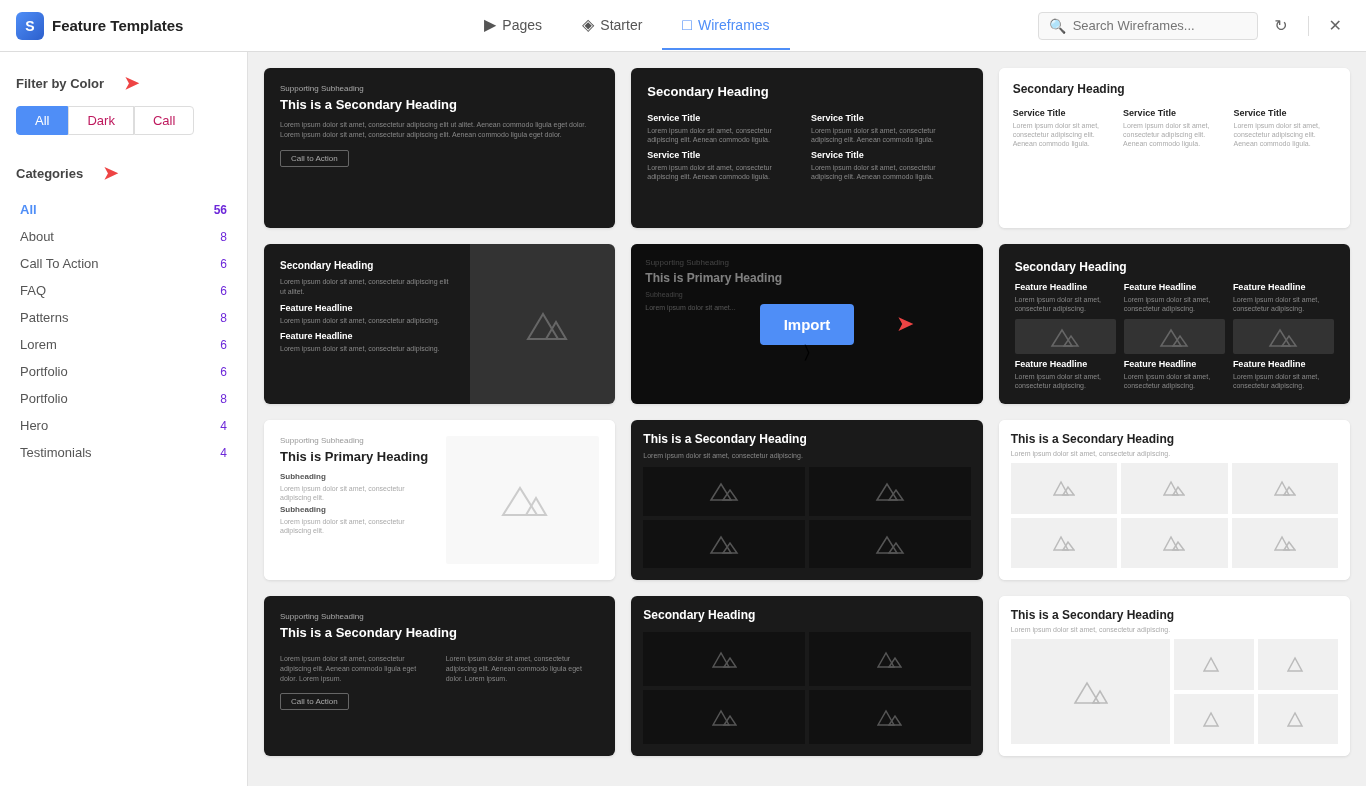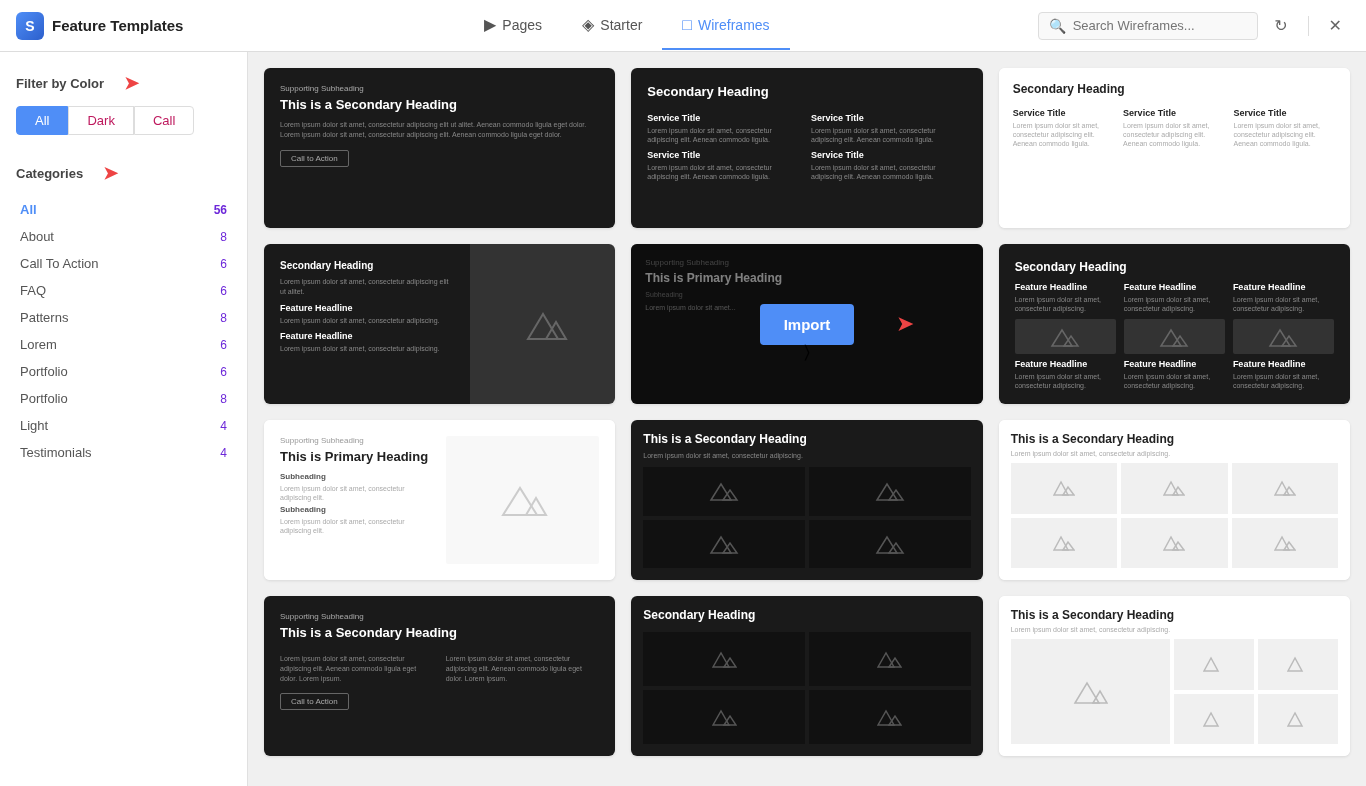--- a/index.html
+++ b/index.html
@@ -329,21 +329,21 @@
         </div>
         <div class="category-item">
           <span>Portfolio</span>
           <span class="category-count">6</span>
         </div>
         <div class="category-item">
           <span>Portfolio</span>
           <span class="category-count">8</span>
         </div>
         <div class="category-item">
-          <span>Light</span>
+          <span>Hero</span>
           <span class="category-count">4</span>
         </div>
         <div class="category-item">
           <span>Testimonials</span>
           <span class="category-count">4</span>
         </div>
       </div>
     </div>
   </div>
 

